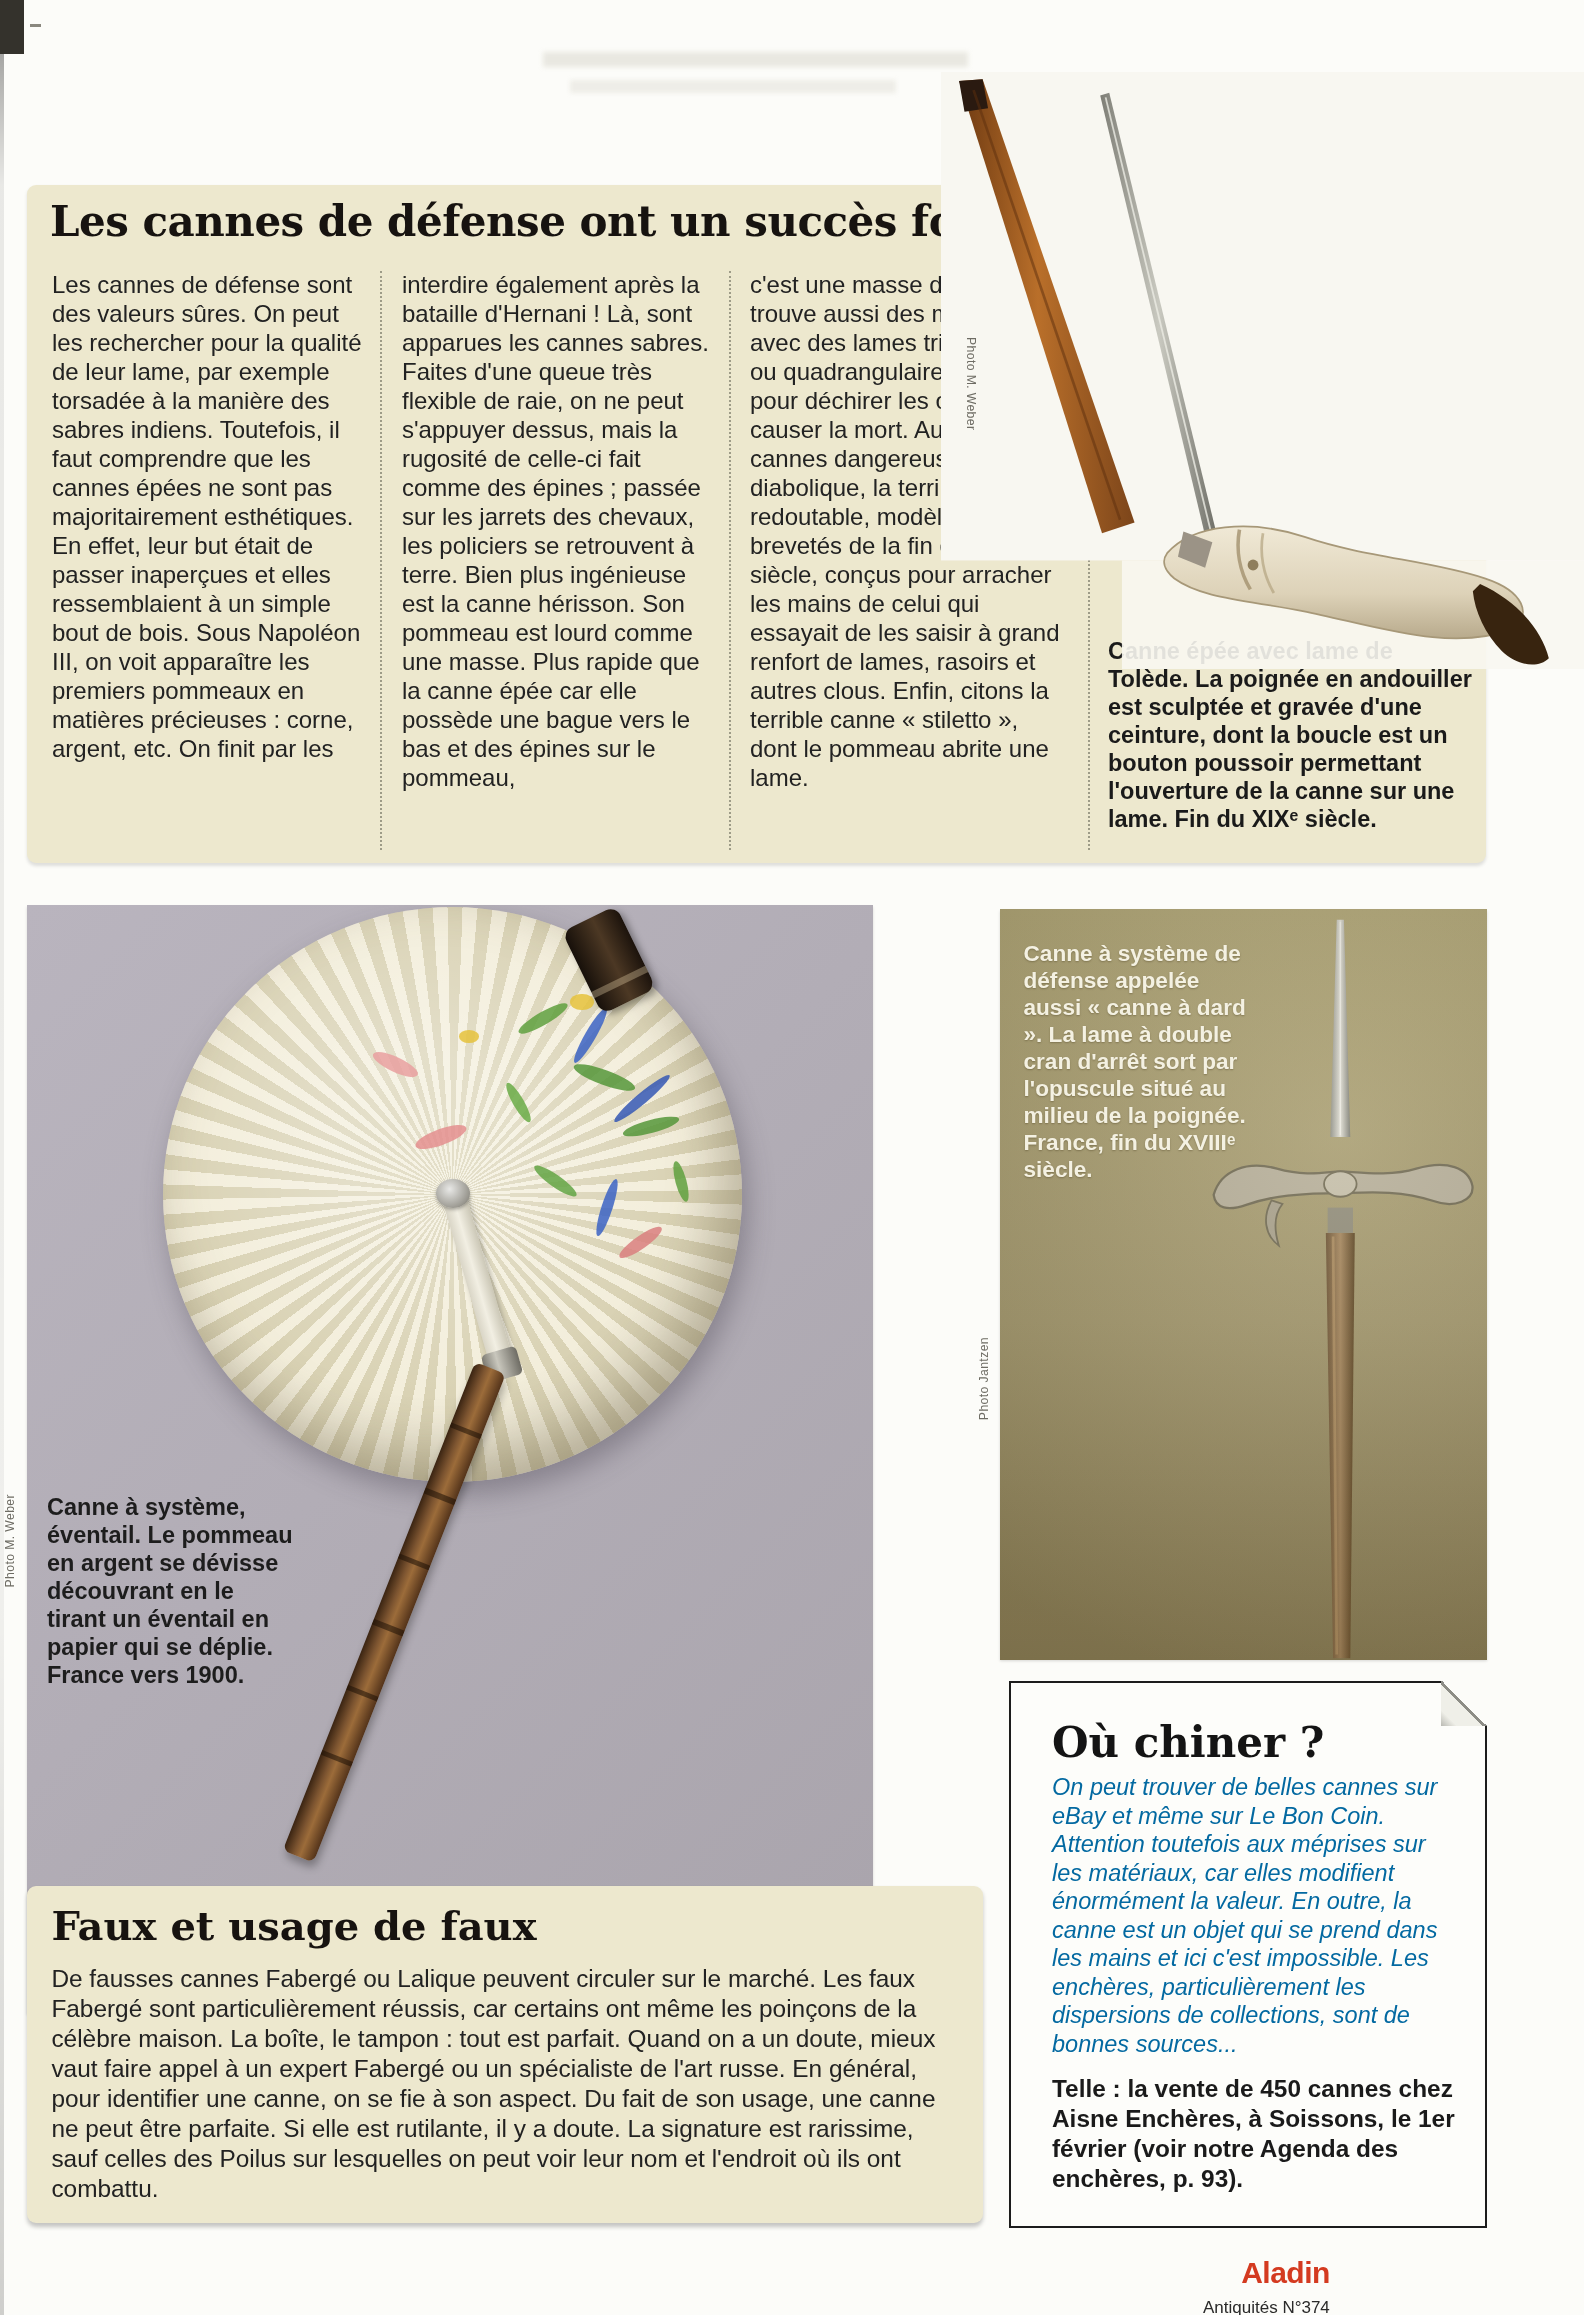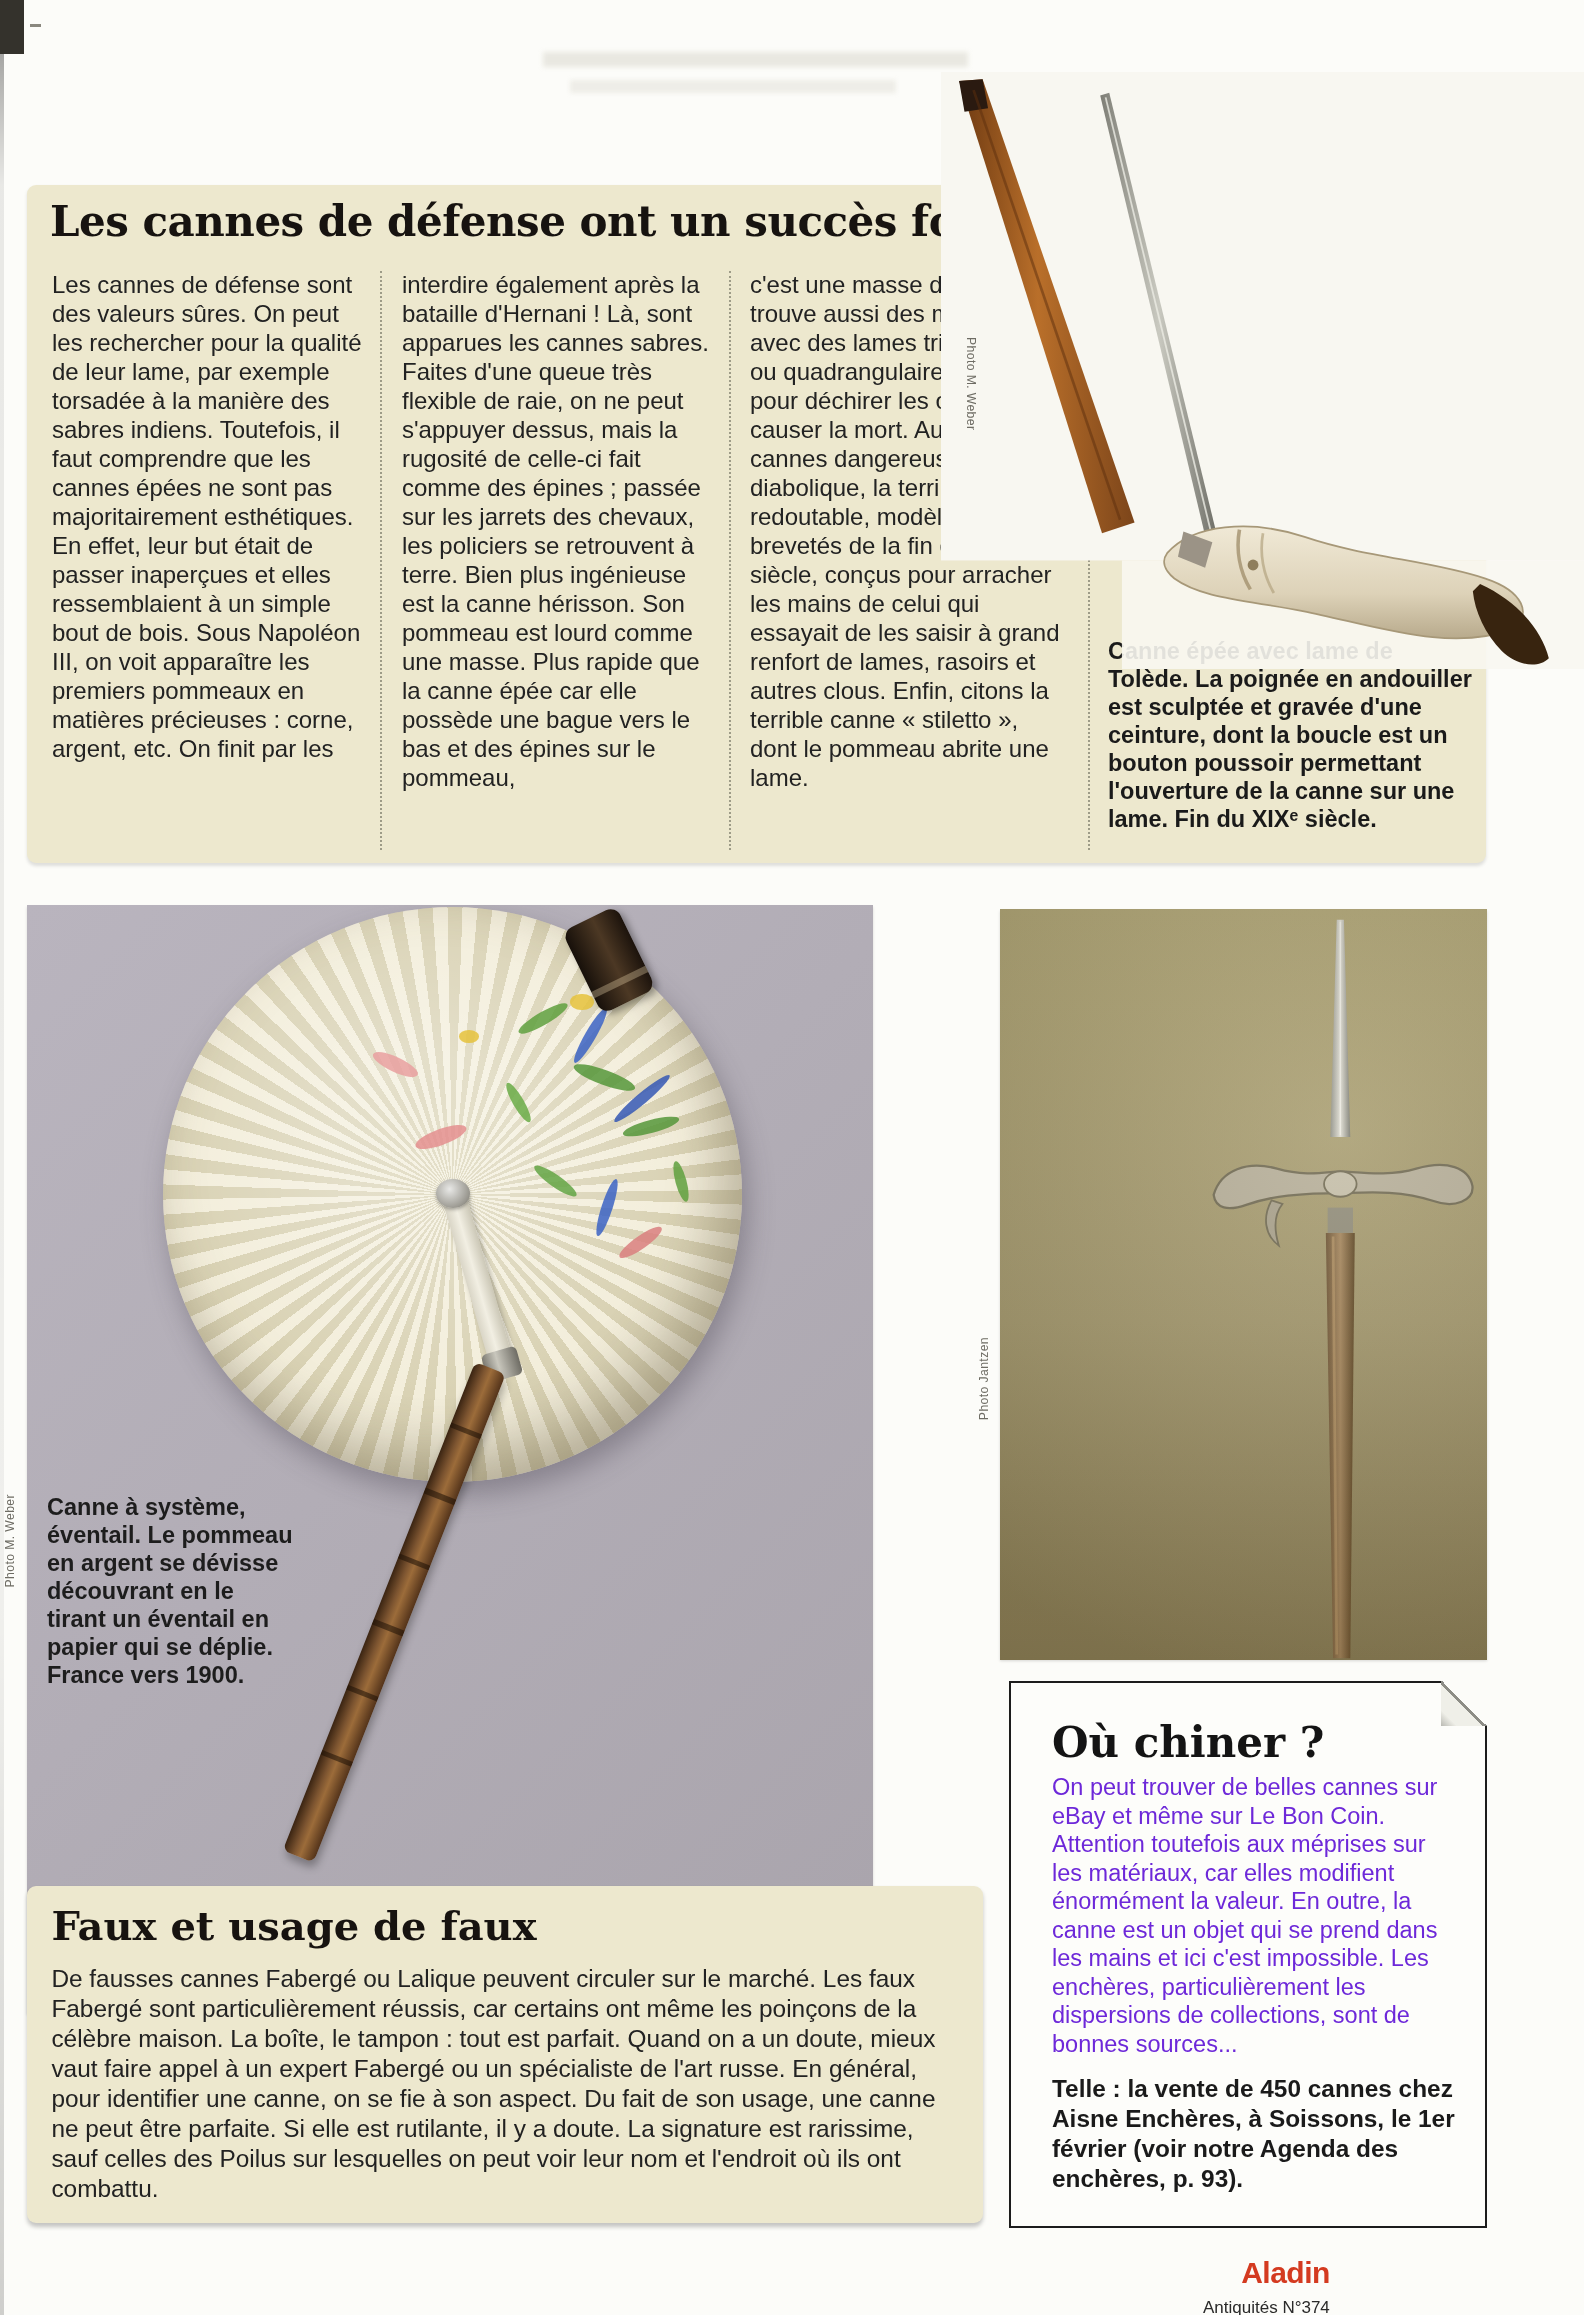--- a/index.html
+++ b/index.html
@@ -91,21 +91,21 @@
 
   
   .chiner-box { position:absolute; left:1009px; top:1681px; width:478px; height:547px;
     background:#fdfdfa; border:2.7px solid #1c1c1c;
     clip-path:polygon(0 0, calc(100% - 45px) 0, 100% 45px, 100% 100%, 0 100%); }
   .chiner-fold { position:absolute; left:1441px; top:1681px; width:45px; height:45px;
     background:linear-gradient(to bottom left, rgba(0,0,0,0) 0 49%, #8d8d86 49% 54%, #efefe8 54% 82%, #b9b9b2 100%); z-index:4; }
   .chiner-title { position:absolute; left:41px; top:35px;
     font-family:"DejaVu Serif", serif; font-weight:bold; font-size:42px; color:#141414; }
   .chiner-body { position:absolute; left:41px; top:90px; width:409px;
-    font-size:23.5px; line-height:28.5px; color:#6d28d9; }
+    font-size:23.5px; line-height:28.5px; color:#0369a1;font-style:italic; }
   .chiner-highlight { position:absolute; left:41px; top:391px; width:414px;
     font-size:24.4px; line-height:30px; font-weight:bold; color:#1a1a1a; }
 
   
   .footer { position:absolute; left:1203px; top:2256px; display:flex; align-items:flex-end; gap:8.1px;flex-direction:column; }
   .aladin-logo { font-size:30px; font-weight:bold; color:#D43A20; letter-spacing:-0.5px; }
   .footer-issue { font-size:17px; color:#2a2a2a; }
   .footer-page { font-size:37px; color:#161616; margin-left:5.4px; }
 </style>
 </head>
@@ -220,20 +220,21 @@
       <path d="M236,316 C244,288 274,278 306,287 C338,296 358,291 376,290
                C398,291 430,296 460,287 C494,277 518,286 522,306
                C524,322 502,331 480,323 C442,311 410,313 382,314
                C330,314 300,317 272,327 C252,334 238,331 236,316 Z" fill="#b5ad96" stroke="#6f684f" stroke-width="2.5"></path>
       <path d="M300,322 C290,340 292,360 308,372 C302,352 304,336 312,326 Z" fill="#a79f88" stroke="#6f684f" stroke-width="2"></path>
       <ellipse cx="376" cy="304" rx="18" ry="14" fill="#c4bda6" stroke="#6f684f" stroke-width="2"></ellipse>
       <rect x="362" y="330" width="28" height="28" fill="#8f8a76"></rect>
       <polygon points="360,358 392,358 387,828 368,828" fill="url(#shaft2)"></polygon>
       <line x1="368" y1="362" x2="372" y2="824" stroke="#c6a36e" stroke-width="3" opacity=".5"></line>
     </svg>
+    <p class="dagger-caption">Canne à système de défense appelée aussi « canne à dard ». La lame à double cran d'arrêt sort par l'opuscule situé au milieu de la poignée. France, fin du XVIIIᵉ siècle.</p>
   </div>
   <span class="credit v-up credit-jantzen">Photo Jantzen</span>
 
   <section class="faux-box">
     <h2 class="faux-title">Faux et usage de faux</h2>
     <p class="faux-body">De fausses cannes Fabergé ou Lalique peuvent circuler sur le marché. Les faux Fabergé sont particulièrement réussis, car certains ont même les poinçons de la célèbre maison. La boîte, le tampon : tout est parfait. Quand on a un doute, mieux vaut faire appel à un expert Fabergé ou un spécialiste de l'art russe. En général, pour identifier une canne, on se fie à son aspect. Du fait de son usage, une canne ne peut être parfaite. Si elle est rutilante, il y a doute. La signature est rarissime, sauf celles des Poilus sur lesquelles on peut voir leur nom et l'endroit où ils ont combattu.</p>
   </section>
 
   <aside class="chiner-box">
     <h2 class="chiner-title">Où chiner ?</h2>

